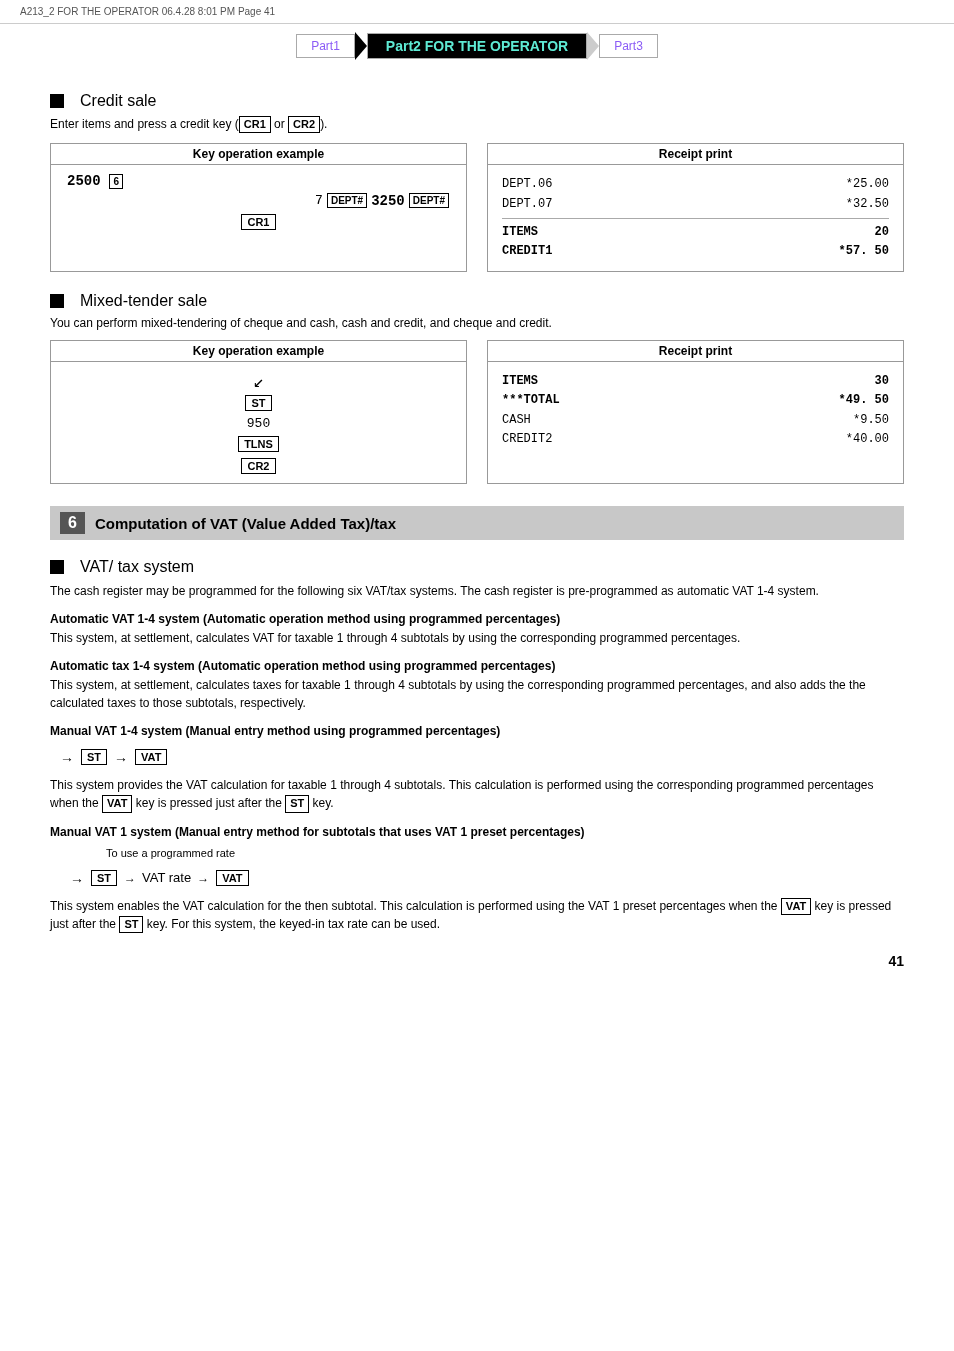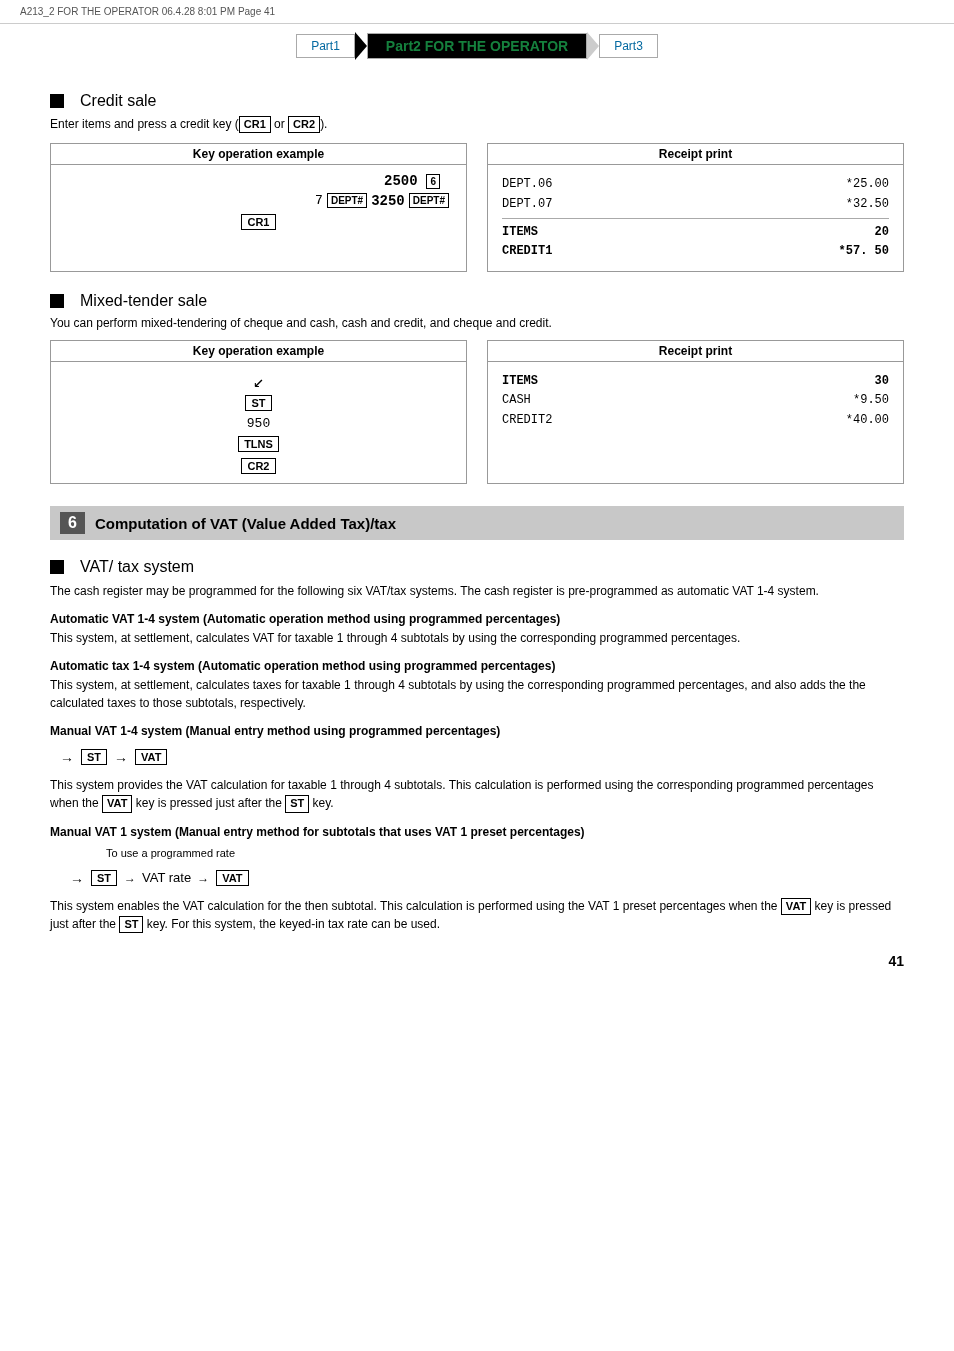--- a/index.html
+++ b/index.html
@@ -34,28 +34,28 @@
       gap: 0;
     }
     .part-tab {
       padding: 4px 14px;
       border: 1px solid #aaa;
       font-size: 12px;
       background: #fff;
     }
     .part-tab.active {
       background: #000;
-      color: #15803d;
+      color: #5eead4;
       font-weight: bold;
       font-size: 14px;
       padding: 4px 18px;
     }
     .part-tab.light {
       background: #fff;
-      color: #0369a1;
+      color: #8b5cf6;
     }
     .part-tab-arrow {
       width: 0; height: 0;
       border-top: 14px solid transparent;
       border-bottom: 14px solid transparent;
       border-left: 12px solid #000;
       display: inline-block;
     }
     .part-tab-arrow-right {
       width: 0; height: 0;
@@ -257,21 +257,21 @@
   </div>
   <div class="section-desc">
     <span>Enter items and press a credit key (</span><span class="inline-key">CR1</span><span> or </span><span class="inline-key">CR2</span><span>).</span>
   </div>
 
   <div class="op-receipt-row">
 
     <div class="op-box">
       <div class="op-box-header">Key operation example</div>
       <div class="op-box-body credit-key-op">
-        <div style="text-align:right; margin-right: 9px;">
+        <div style="text-align:left; margin-right: 16px;">
           <span class="num-display">2500</span>&nbsp;<span class="key-btn key-btn-small">6</span>
         </div>
         <div style="display:flex; align-items:center; gap:3px; margin-top:2px; justify-content: flex-end; margin-right: 0px;">
           <span>7</span>
           <span class="key-btn key-btn-small">DEPT#</span>
           <span class="num-display">3250</span>
           <span class="key-btn key-btn-small">DEPT#</span>
         </div>
         <div style="text-align: center; margin-top: 4px;">
           <span class="key-btn">CR1</span>
@@ -329,20 +329,24 @@
         </div>
       </div>
     </div>
 
     <div class="receipt-box">
       <div class="receipt-box-header">Receipt print</div>
       <div class="receipt-box-body receipt-content">
         <div class="receipt-row receipt-bold">
           <span>ITEMS</span>
           <span>30</span>
+        </div>
+        <div class="receipt-row receipt-bold">
+          <span>***TOTAL</span>
+          <span>*49. 50</span>
         </div>
         <div class="receipt-row">
           <span>CASH</span>
           <span>*9.50</span>
         </div>
         <div class="receipt-row">
           <span>CREDIT2</span>
           <span>*40.00</span>
         </div>
       </div>

